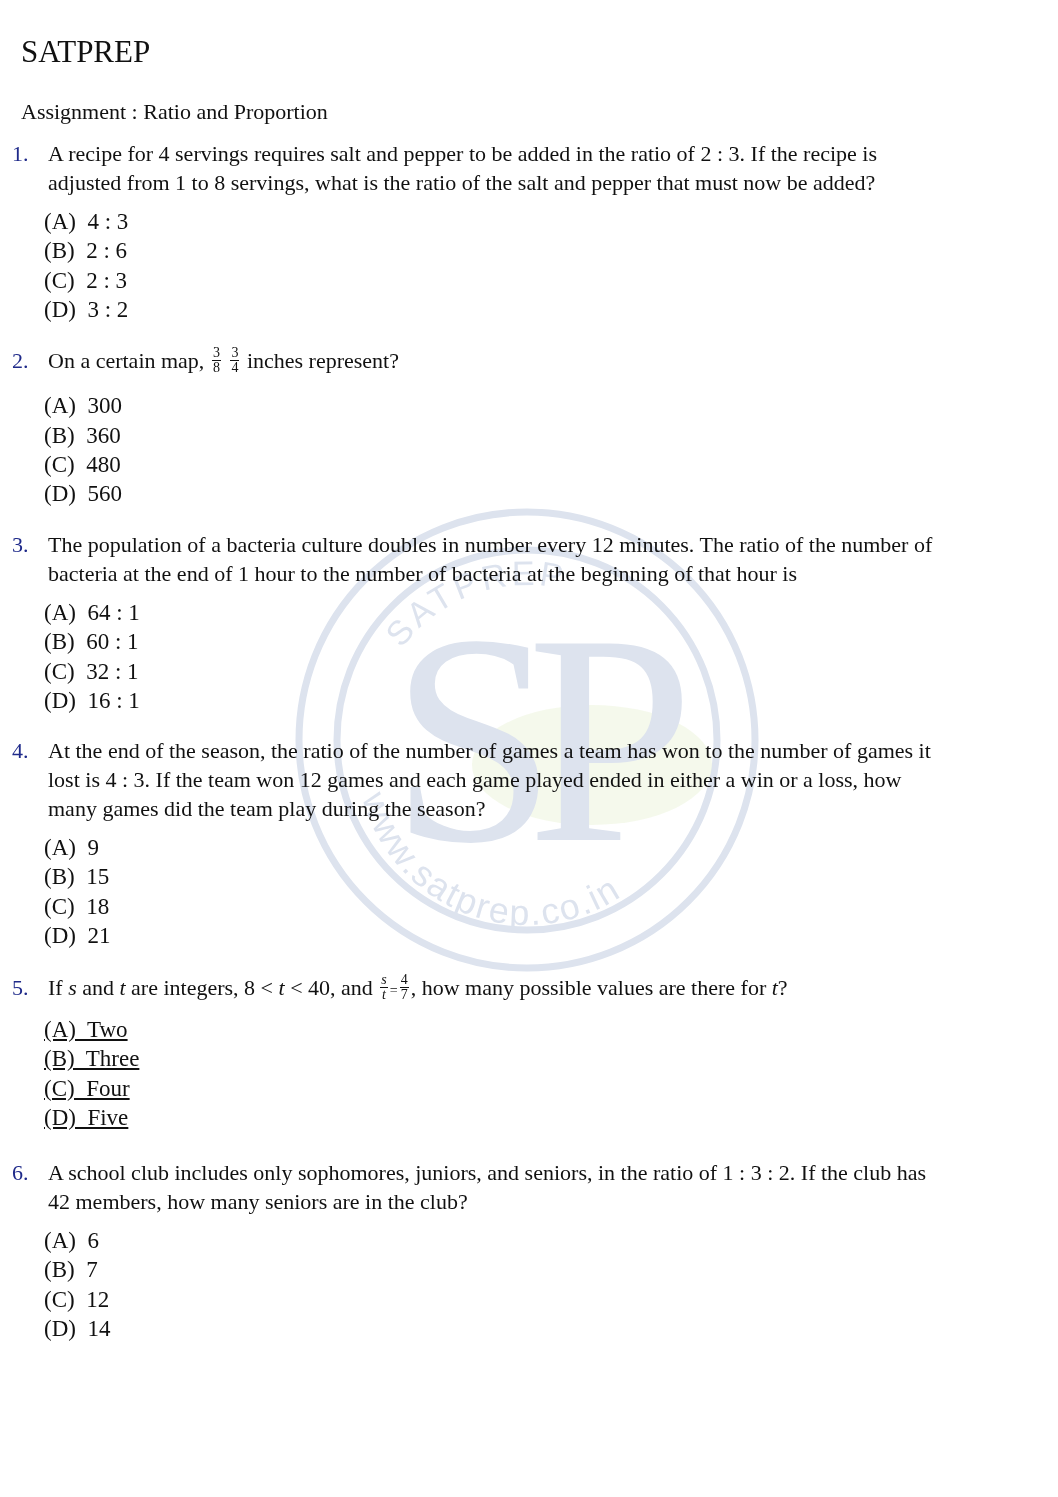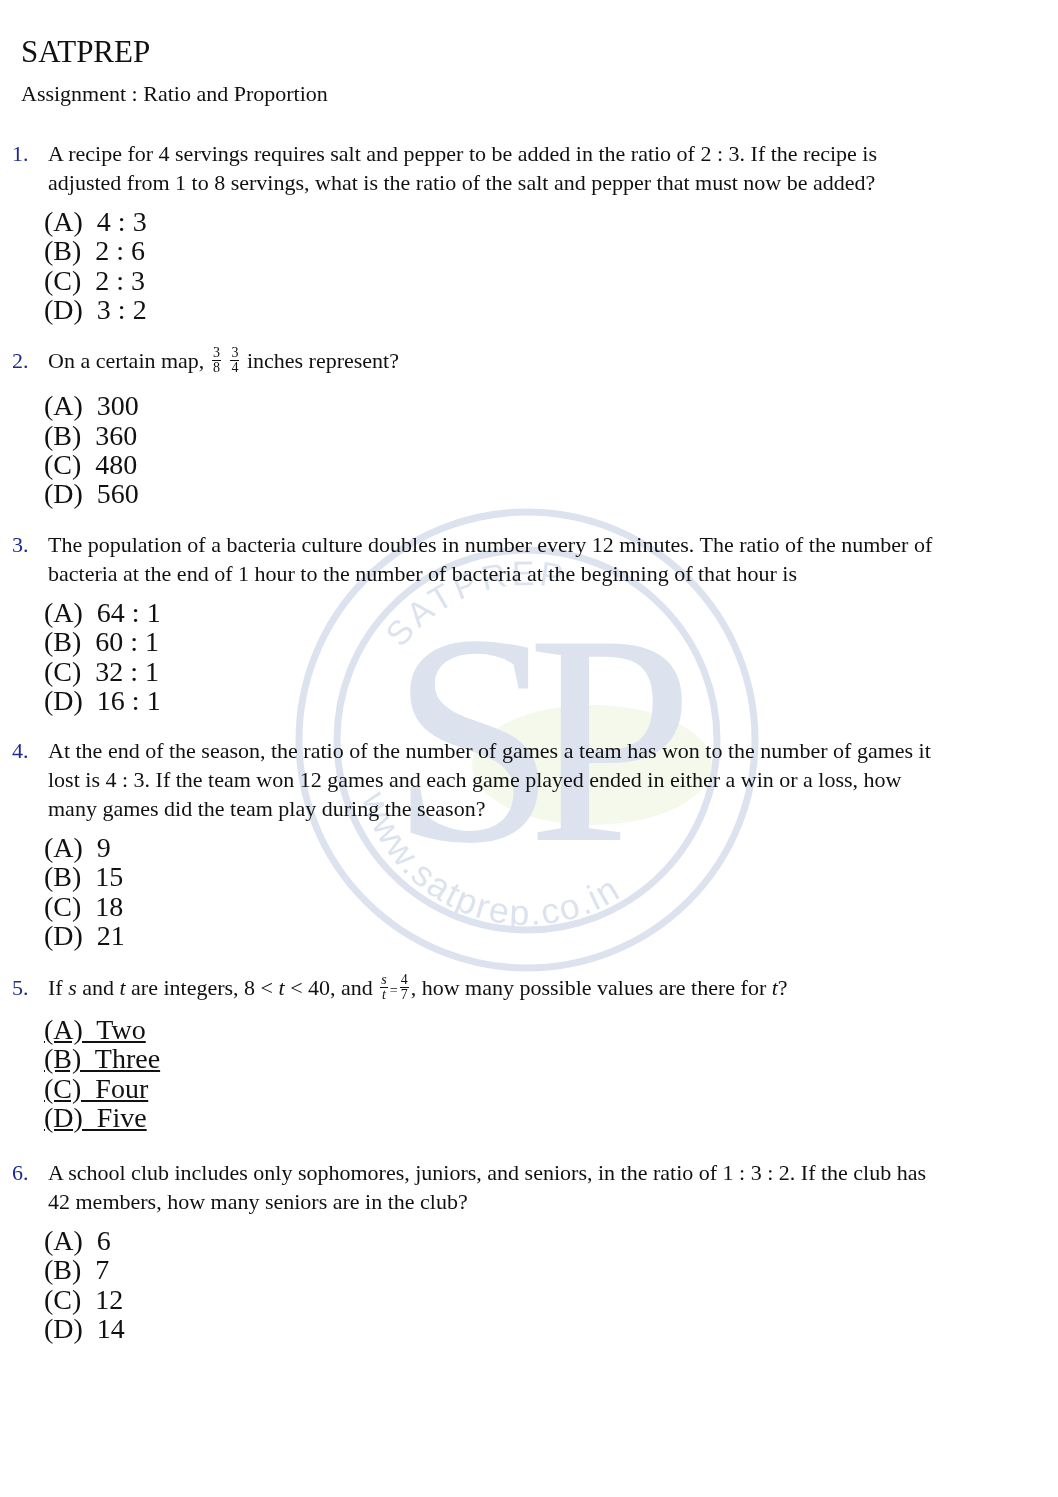--- a/index.html
+++ b/index.html
@@ -3,26 +3,26 @@
 <meta charset="utf-8">
 <style>
   html, body { margin: 0; padding: 0; }
   body {
     width: 1058px; height: 1497px; background: #ffffff; position: relative; overflow: hidden;
     font-family: "Liberation Serif", "DejaVu Serif", serif; color: #111;
   }
   .watermark { position: absolute; left: 292px; top: 505px; width: 470px; height: 470px; z-index: 0; pointer-events: none; }
   .content { position: relative; z-index: 1; }
   .brand { position: absolute; left: 21px; top: 34px; font-size: 31px; letter-spacing: 0px; }
-  .subtitle { position: absolute; left: 21px; top: 81px; font-size: 22px; }
+  .subtitle { position: absolute; left: 21px; top: 99px; font-size: 22px; }
   .q { position: absolute; left: 12px; width: 1046px; font-size: 22px; line-height: 29px; }
   .q .num { position: absolute; left: 0; top: 0; color: #1f2a8a; }
   .q .stem { margin-left: 36px; }
   .opts { margin-left: 32px; margin-top: 10px; }
-  .opt { font-size: 28px; line-height: 29.3px; white-space: pre; }
+  .opt { font-size: 23px; line-height: 29.3px; white-space: pre; }
   .frac { display: inline-block; vertical-align: middle; text-align: center; font-size: 14px; line-height: 14px; margin: 0 2px; position: relative; top: -2px; }
   .frac .n { display: block; border-bottom: 1px solid #111; padding: 0 1px; }
   .frac .d { display: block; }
   i { font-style: italic; }
 </style>
 </head>
 <body>
 
 <svg class="watermark" viewBox="0 0 470 470">
   <defs>

